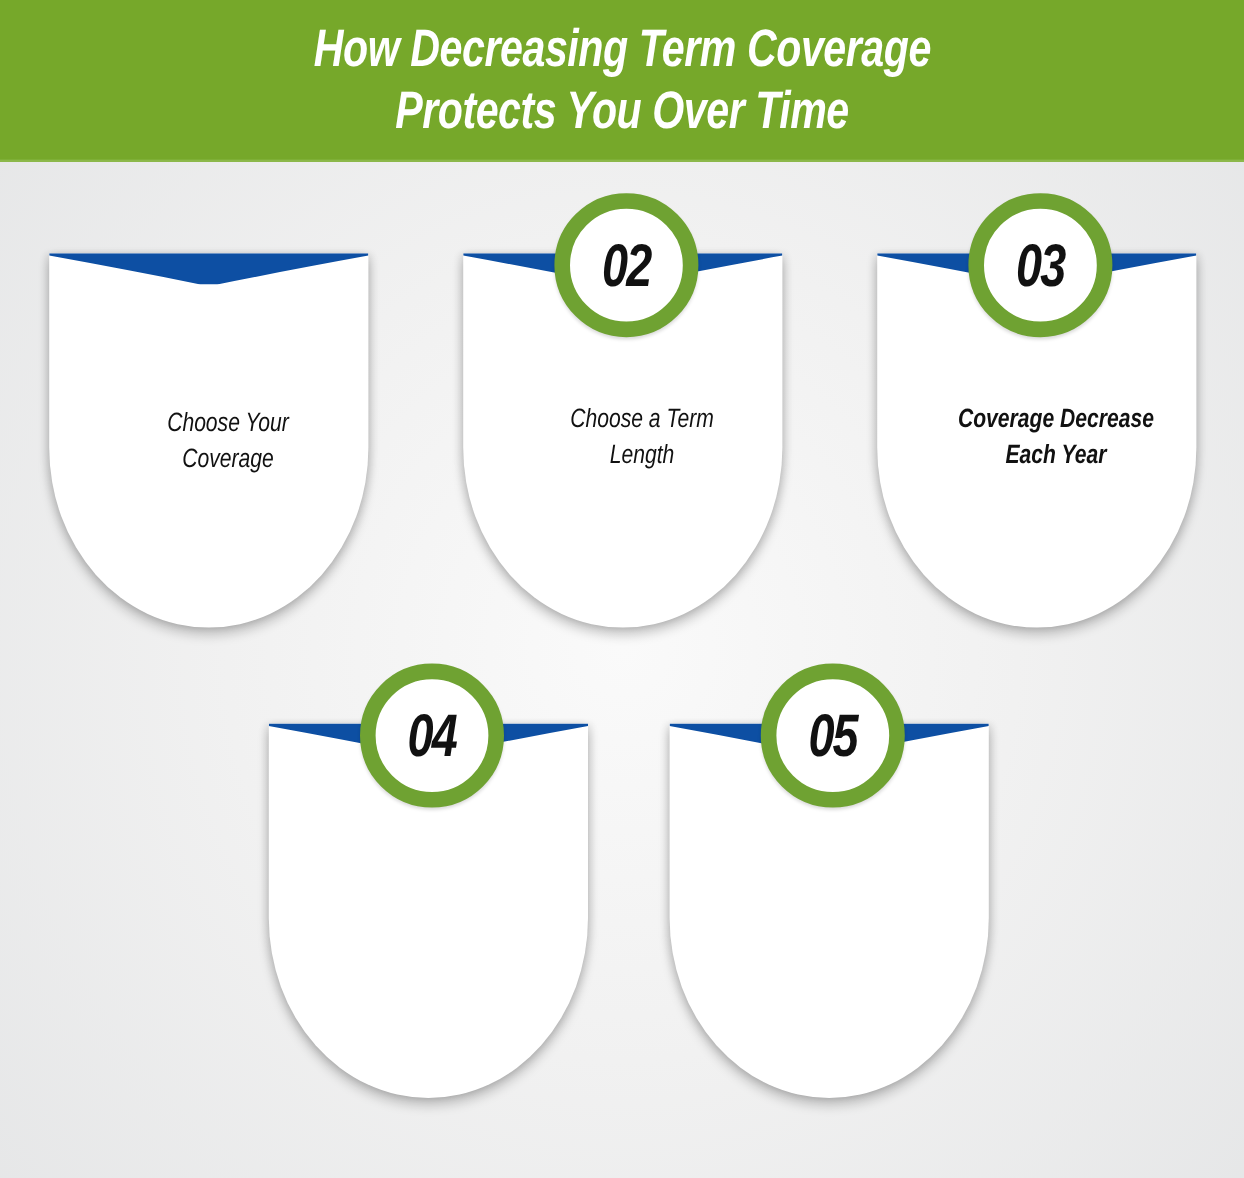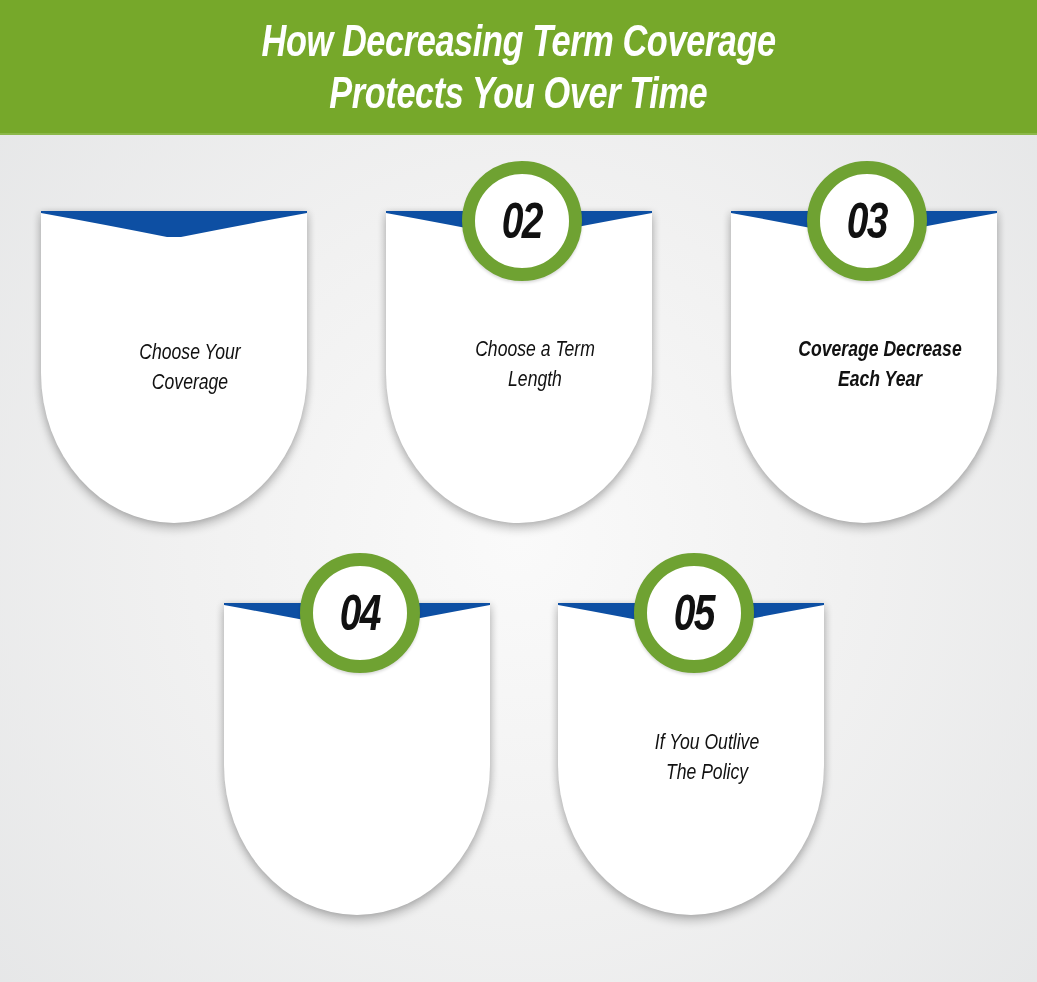--- a/index.html
+++ b/index.html
@@ -119,17 +119,13 @@
 </div>
 
 <div class="card" style="left:558px; top:603px;">
   <div class="card-body"></div>
   <svg class="swoosh" viewBox="0 0 266 26">
     <path d="M0 0 L266 0 L266 2 Q200 14 140 26 L126 26 Q66 14 0 2 Z" fill="#0d4fa3"></path>
   </svg>
   <div class="badge">
     <span class="badge-num">05</span>
   </div>
-  <div class="card-text" style="top:124px;">
-    <span>If You Outlive</span>
-    <span>The Policy</span>
-  </div>
 </div>
 
 </body></html>

